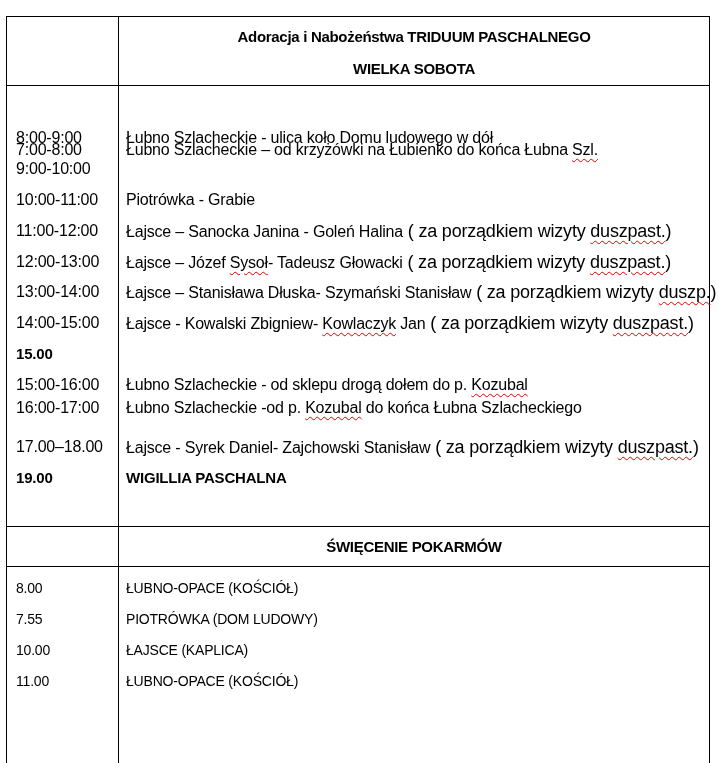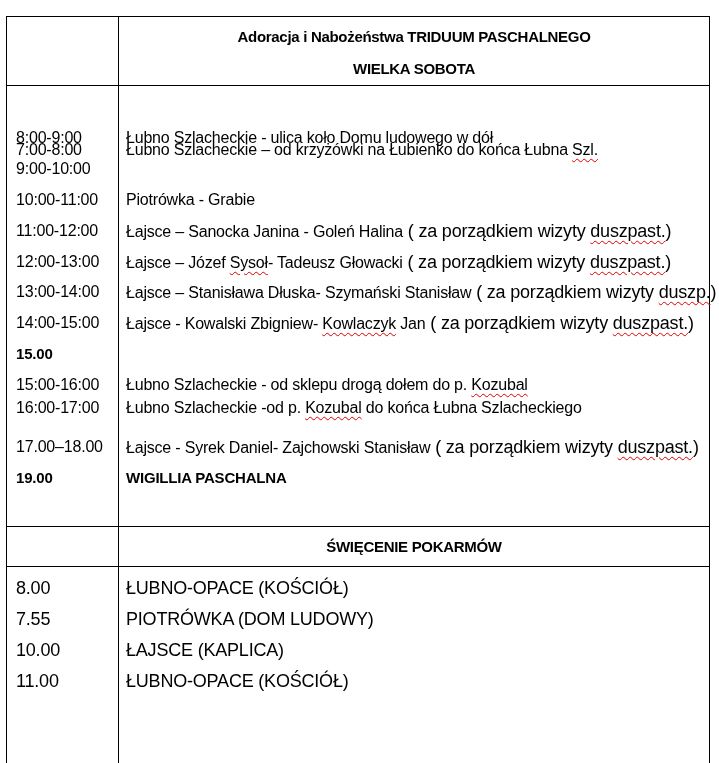--- a/index.html
+++ b/index.html
@@ -10,21 +10,21 @@
   .vline { position: absolute; left: 111px; top: 0; bottom: 0; width: 1px; background: #000; }
   .hline { position: absolute; left: 0; right: 0; height: 1px; background: #000; }
   .title { position: absolute; left: 112px; right: 0; text-align: center;
            font-weight: bold; font-size: 15px; letter-spacing: -0.3px; }
   .row { position: absolute; left: 0; right: 0; height: 31px; line-height: 22px; font-size: 16px; }
   .time { position: absolute; left: 9px; white-space: nowrap; letter-spacing: -0.2px; }
   .desc { position: absolute; left: 119px; white-space: nowrap; letter-spacing: -0.2px; }
   .bold { font-weight: bold; font-size: 15px; letter-spacing: -0.3px; text-align: right; }
   .note { font-size: 18px; letter-spacing: -0.2px; }
   .sp { text-decoration: underline wavy #e00000; text-decoration-thickness: 1px; text-underline-offset: 3px; }
-  .sec2 { font-size: 18px; letter-spacing: -0.5px; }
+  .sec2 { font-size: 14px; letter-spacing: -0.5px; }
 </style>
 </head>
 <body>
 
 <div class="table">
   <div class="vline"></div>
   <div class="hline" style="top:68px"></div>
   <div class="hline" style="top:509px"></div>
   <div class="hline" style="top:549px"></div>
 

